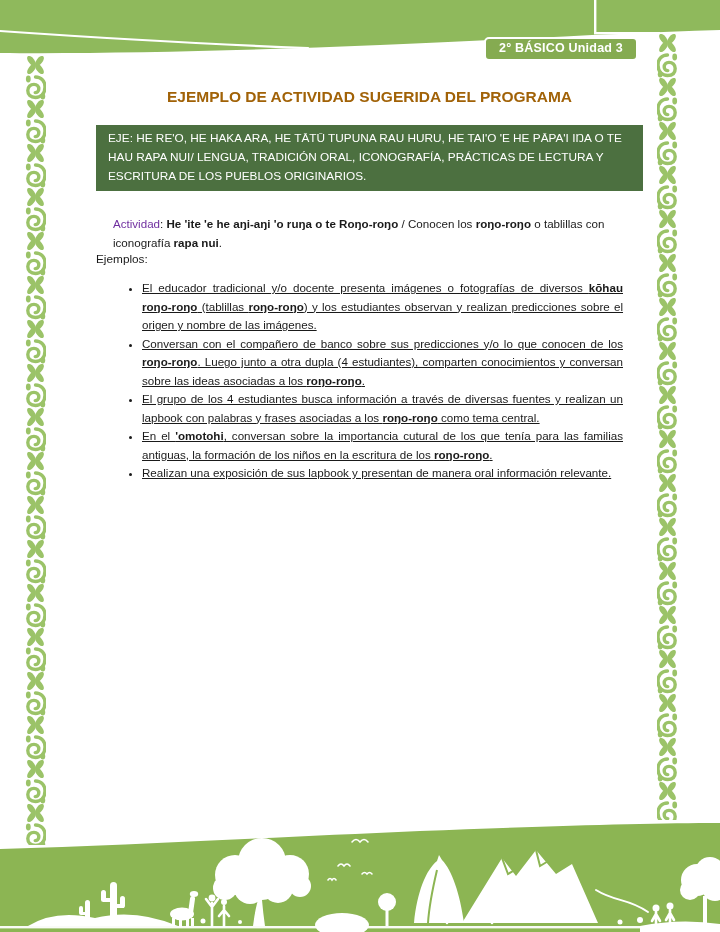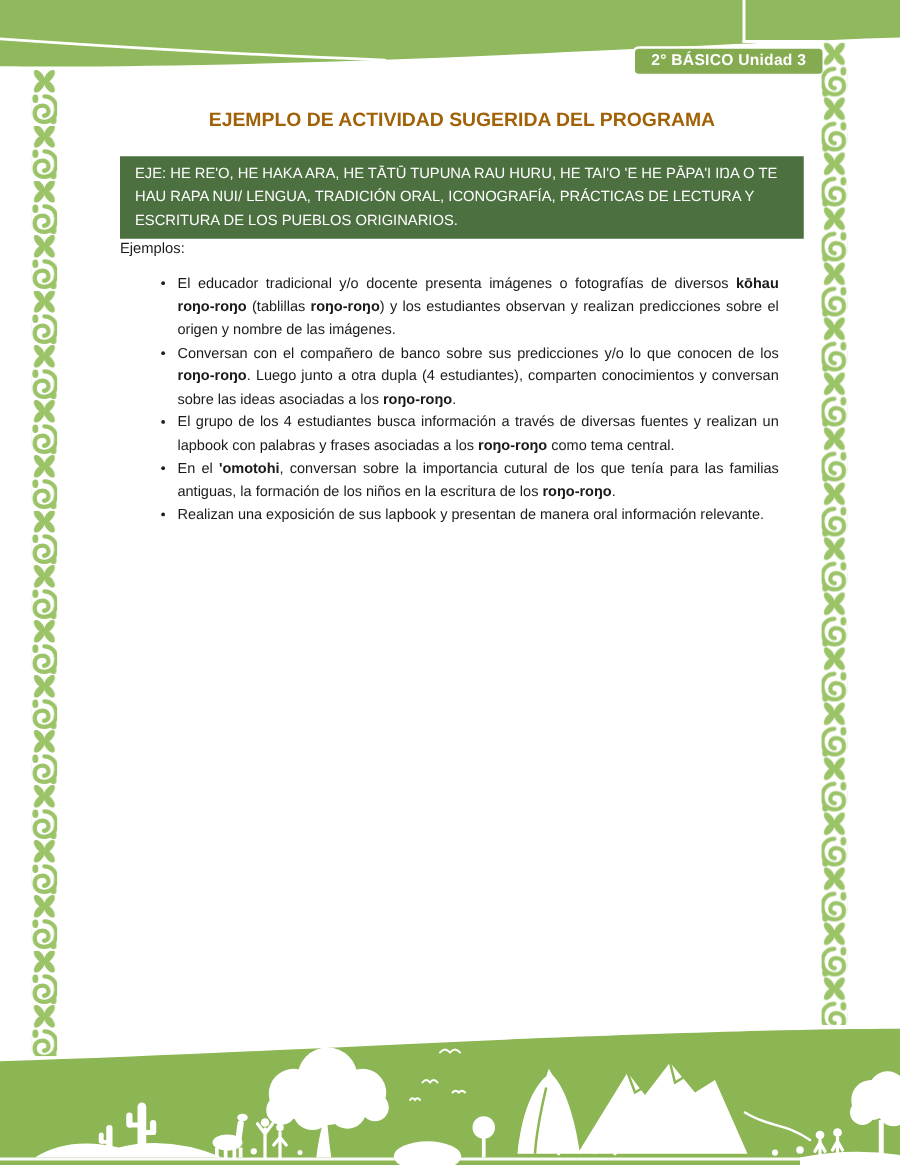--- a/index.html
+++ b/index.html
@@ -1,40 +1,40 @@
 <!DOCTYPE html>
 <html style="--band: #8FB95C; --ornament: #9BC368; --bottom: #8CB553; --ejebg: #4C7040; --purple: #7030A0; --badge: #85AB51;"><head>
 <meta charset="utf-8">
 <style>
   html,body{margin:0;padding:0;background:#fff;}
   .page{position:relative;width:720px;height:932px;background:#fff;overflow:hidden;
         font-family:"Liberation Sans",sans-serif;color:#1a1a1a;}
   svg{display:block;}
   .top-band{position:absolute;top:0;left:0;}
-  .badge{position:absolute;left:506px;top:37px;width:154px;height:24px;box-sizing:border-box;
+  .badge{position:absolute;left:484px;top:37px;width:154px;height:24px;box-sizing:border-box;
          background:var(--badge,#85ab51);border:2px solid #fff;border-radius:5px;
          color:#fff;font-size:12.5px;font-weight:bold;line-height:19px;text-align:center;
          letter-spacing:.2px;}
   .strip{position:absolute;}
   .strip.left{left:25px;top:56px;}
   .strip.right{left:657px;top:34px;}
   .orn-fill{fill:var(--ornament,#9bc368);}
   .orn-stroke{fill:none;stroke:var(--ornament,#9bc368);stroke-width:3.4;stroke-linecap:round;}
   .band-fill{fill:var(--band,#8fb95c);}
   .bot-fill{fill:var(--bottom,#8cb553);}
   .content{position:absolute;left:96px;top:88px;width:547px;}
   .title{margin:0;font-size:15.5px;font-weight:bold;text-align:center;color:#a16207;}
   .eje{margin-top:19px;background:var(--ejebg,#4c7040);color:#fff;font-weight:normal;
        font-size:11.8px;line-height:19px;padding:4px 12px 5px;box-sizing:border-box;width:547px;}
   .contexto{margin-top:9px;color:var(--purple,#7030a0);font-size:11.6px;line-height:19.5px;
             width:543px;font-weight:500;}
   .actividad{margin:23px 0 0 17px;font-size:11.6px;line-height:19px;width:510px;}
   .ejemplos-h{font-size:11.8px;}
   ul.bullets{margin:13px 0 0 25px;padding-left:21px;width:481px;font-size:11.6px;
-             line-height:18.5px;box-sizing:content-box;}
+             line-height:18.5px;box-sizing:content-box;text-decoration:underline;}
   ul.bullets li{text-align:justify;}
   ul.bullets li::marker{font-size:11px;}
   .b{font-weight:bold;}
   .accent{color:var(--purple,#7030a0);}
   .bottom-band{position:absolute;left:0;bottom:0;}
   .white-stroke{stroke:#fff;fill:none;stroke-linecap:round;}
 </style>
 </head>
 <body>
 
@@ -78,20 +78,21 @@
     </defs>
     <rect width="21" height="786" fill="url(#koruR)"></rect>
   </svg>
 
   <div class="content">
     <h1 class="title">EJEMPLO DE ACTIVIDAD SUGERIDA DEL PROGRAMA</h1>
 
     <div class="eje">EJE: HE RE'O, HE HAKA ARA, HE TĀTŪ TUPUNA RAU HURU, HE TAI'O 'E HE PĀPA'I IŊA O TE HAU RAPA NUI/ LENGUA, TRADICIÓN ORAL, ICONOGRAFÍA, PRÁCTICAS DE LECTURA Y ESCRITURA DE LOS PUEBLOS ORIGINARIOS.</div>
 
 
+    <p class="actividad"><span class="accent">Actividad</span><span>: </span><span class="b">He 'ite 'e he aŋi-aŋi 'o ruŋa o te Roŋo-roŋo</span><span> / Conocen los </span><span class="b">roŋo-roŋo</span><span> o tablillas con iconografía </span><span class="b">rapa nui</span><span>.</span></p>
 
     <div class="ejemplos-h">Ejemplos:</div>
 
     <ul class="bullets">
       <li><span><span>El educador tradicional y/o docente presenta imágenes o fotografías de diversos </span><span class="b">kōhau roŋo-roŋo</span><span> (tablillas </span><span class="b">roŋo-roŋo</span><span>) y los estudiantes observan y realizan predicciones sobre el origen y nombre de las imágenes.</span></span></li>
       <li><span><span>Conversan con el compañero de banco sobre sus predicciones y/o lo que conocen de los </span><span class="b">roŋo-roŋo</span><span>. Luego junto a otra dupla (4 estudiantes), comparten conocimientos y conversan sobre las ideas asociadas a los </span><span class="b">roŋo-roŋo</span><span>.</span></span></li>
       <li><span><span>El grupo de los 4 estudiantes busca información a través de diversas fuentes y realizan un lapbook con palabras y frases asociadas a los </span><span class="b">roŋo-roŋo</span><span> como tema central.</span></span></li>
       <li><span><span>En el </span><span class="b">'omotohi</span><span>, conversan sobre la importancia cutural de los que tenía para las familias antiguas, la formación de los niños en la escritura de los </span><span class="b">roŋo-roŋo</span><span>.</span></span></li>
       <li><span><span>Realizan una exposición de sus lapbook y presentan de manera oral información relevante.</span></span></li>
     </ul>

